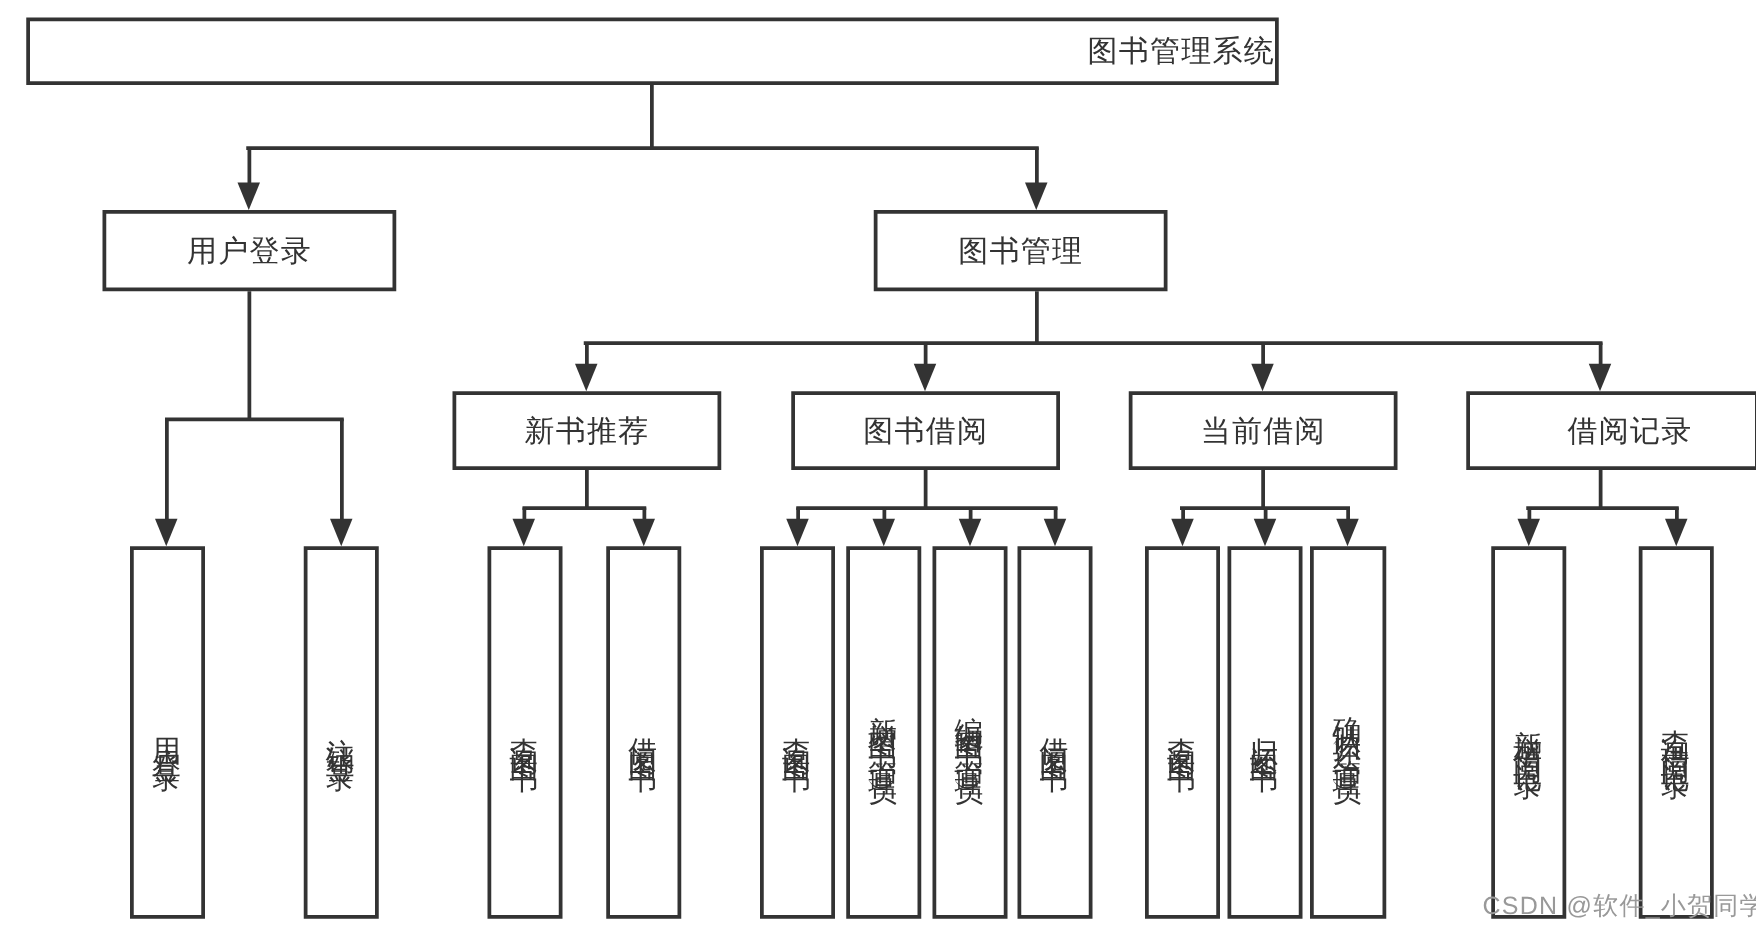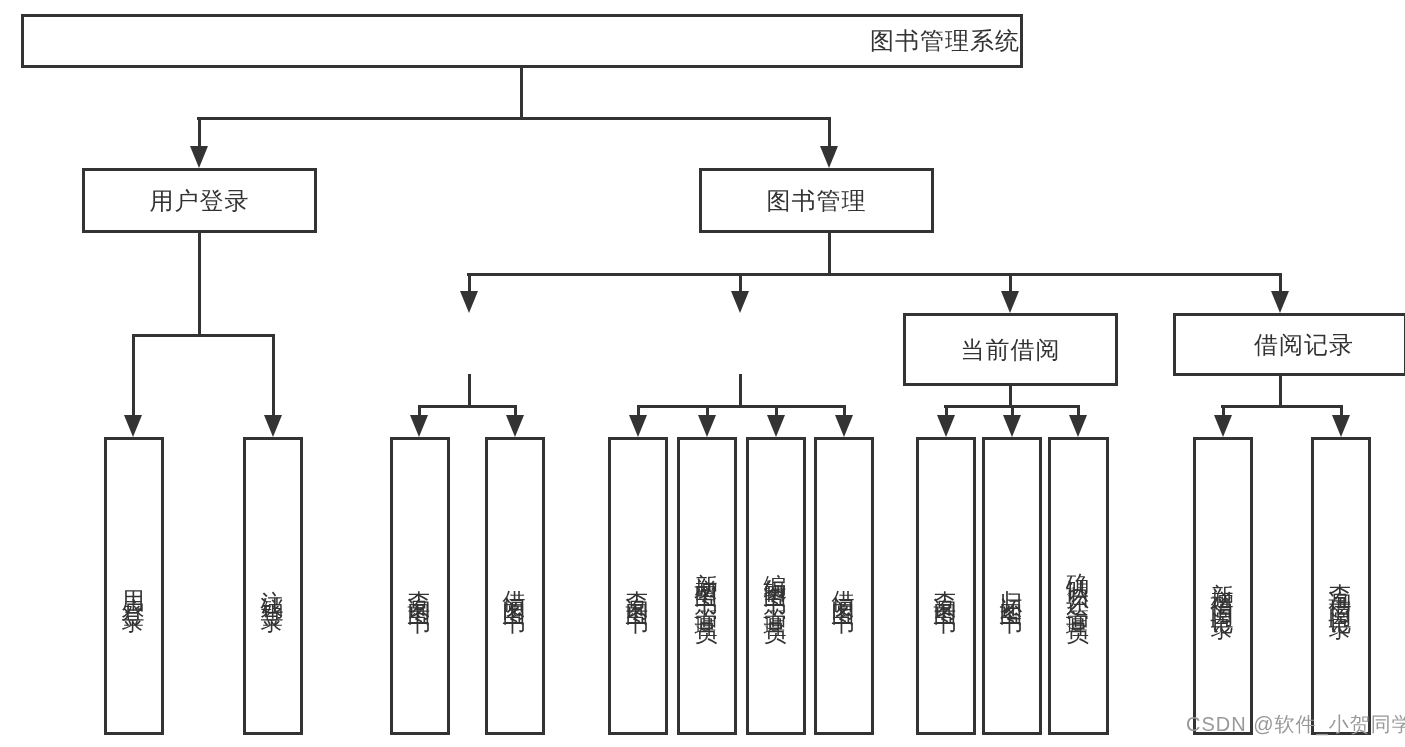--- a/index.html
+++ b/index.html
@@ -98,21 +98,27 @@
   <div class="arrow" style="left:124px;top:335px;height:102px;"></div>
   <div class="arrow" style="left:264px;top:335px;height:102px;"></div>
 
   <div class="vline" style="left:828px;top:231px;height:44px;"></div>
   <div class="hline" style="left:467px;top:273px;width:815px;"></div>
   <div class="arrow" style="left:460px;top:274px;height:39px;"></div>
   <div class="arrow" style="left:731px;top:274px;height:39px;"></div>
   <div class="arrow" style="left:1001px;top:274px;height:39px;"></div>
   <div class="arrow" style="left:1271px;top:274px;height:39px;"></div>
 
-  <div class="hbox" style="left:903px;top:313px;width:215px;height:73px;">
+  <div class="hbox" style="left:362px;top:313px;width:215px;height:63px;">
+    <span>新书推荐</span>
+  </div>
+  <div class="hbox" style="left:633px;top:313px;width:215px;height:63px;">
+    <span>图书借阅</span>
+  </div>
+  <div class="hbox" style="left:903px;top:313px;width:215px;height:63px;">
     <span>当前借阅</span>
   </div>
   <div class="hbox" style="left:1173px;top:313px;width:234px;height:63px;padding-left:28px;">
     <span>借阅记录</span>
   </div>
 
   <div class="vline" style="left:468px;top:374px;height:33px;"></div>
   <div class="hline" style="left:418px;top:405px;width:99px;"></div>
   <div class="arrow" style="left:410px;top:406px;height:31px;"></div>
   <div class="arrow" style="left:506px;top:406px;height:31px;"></div>

